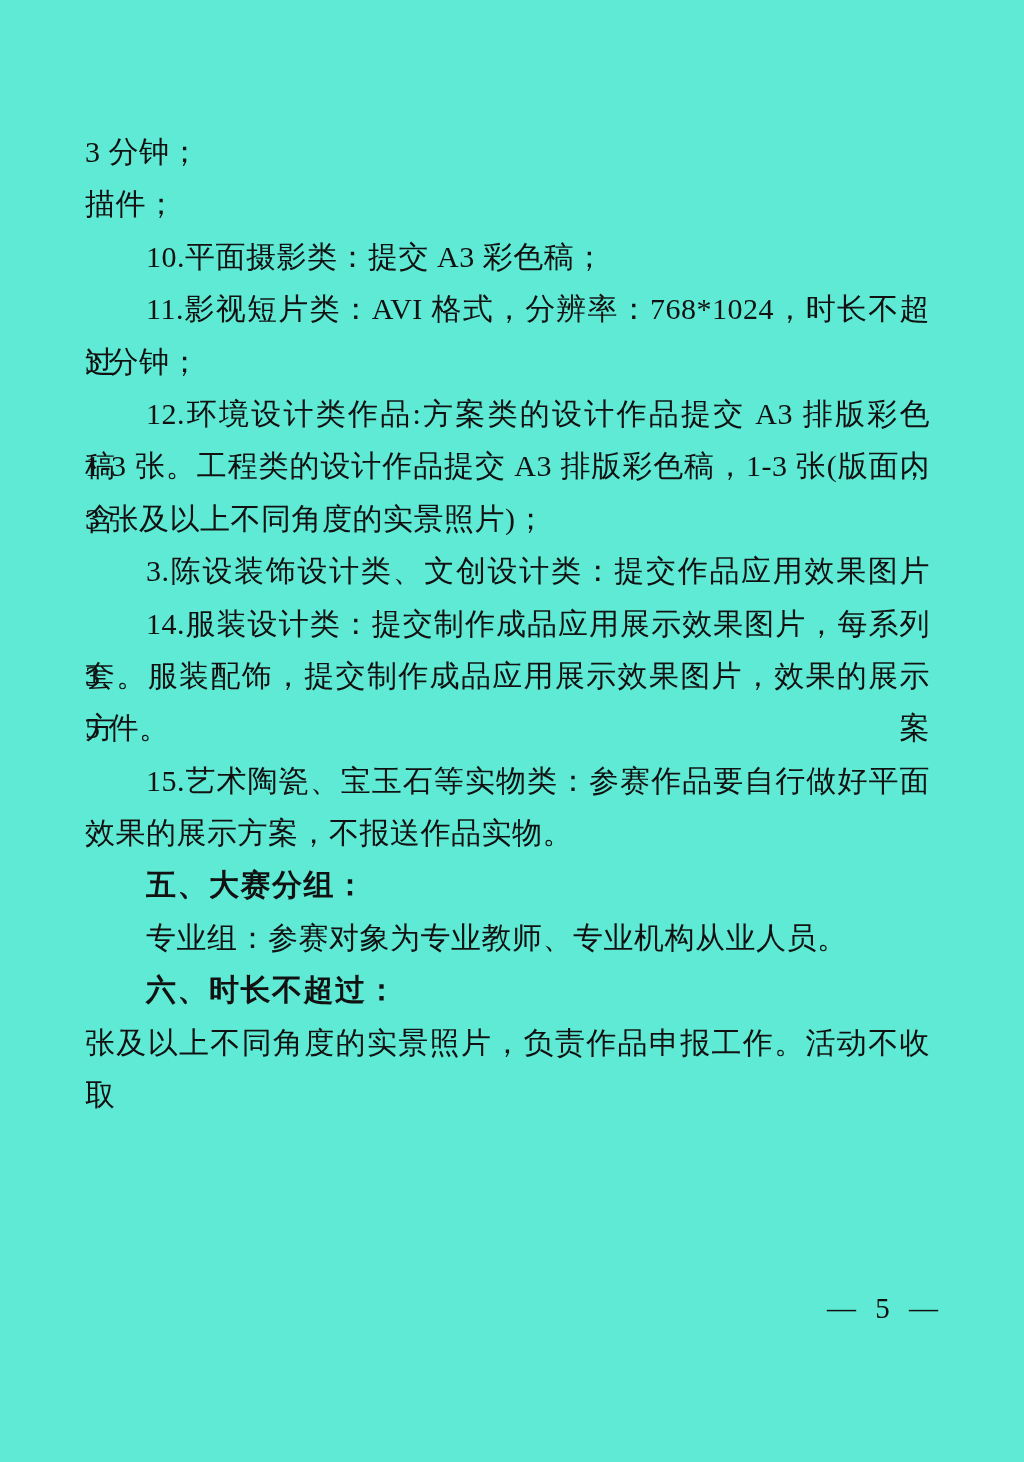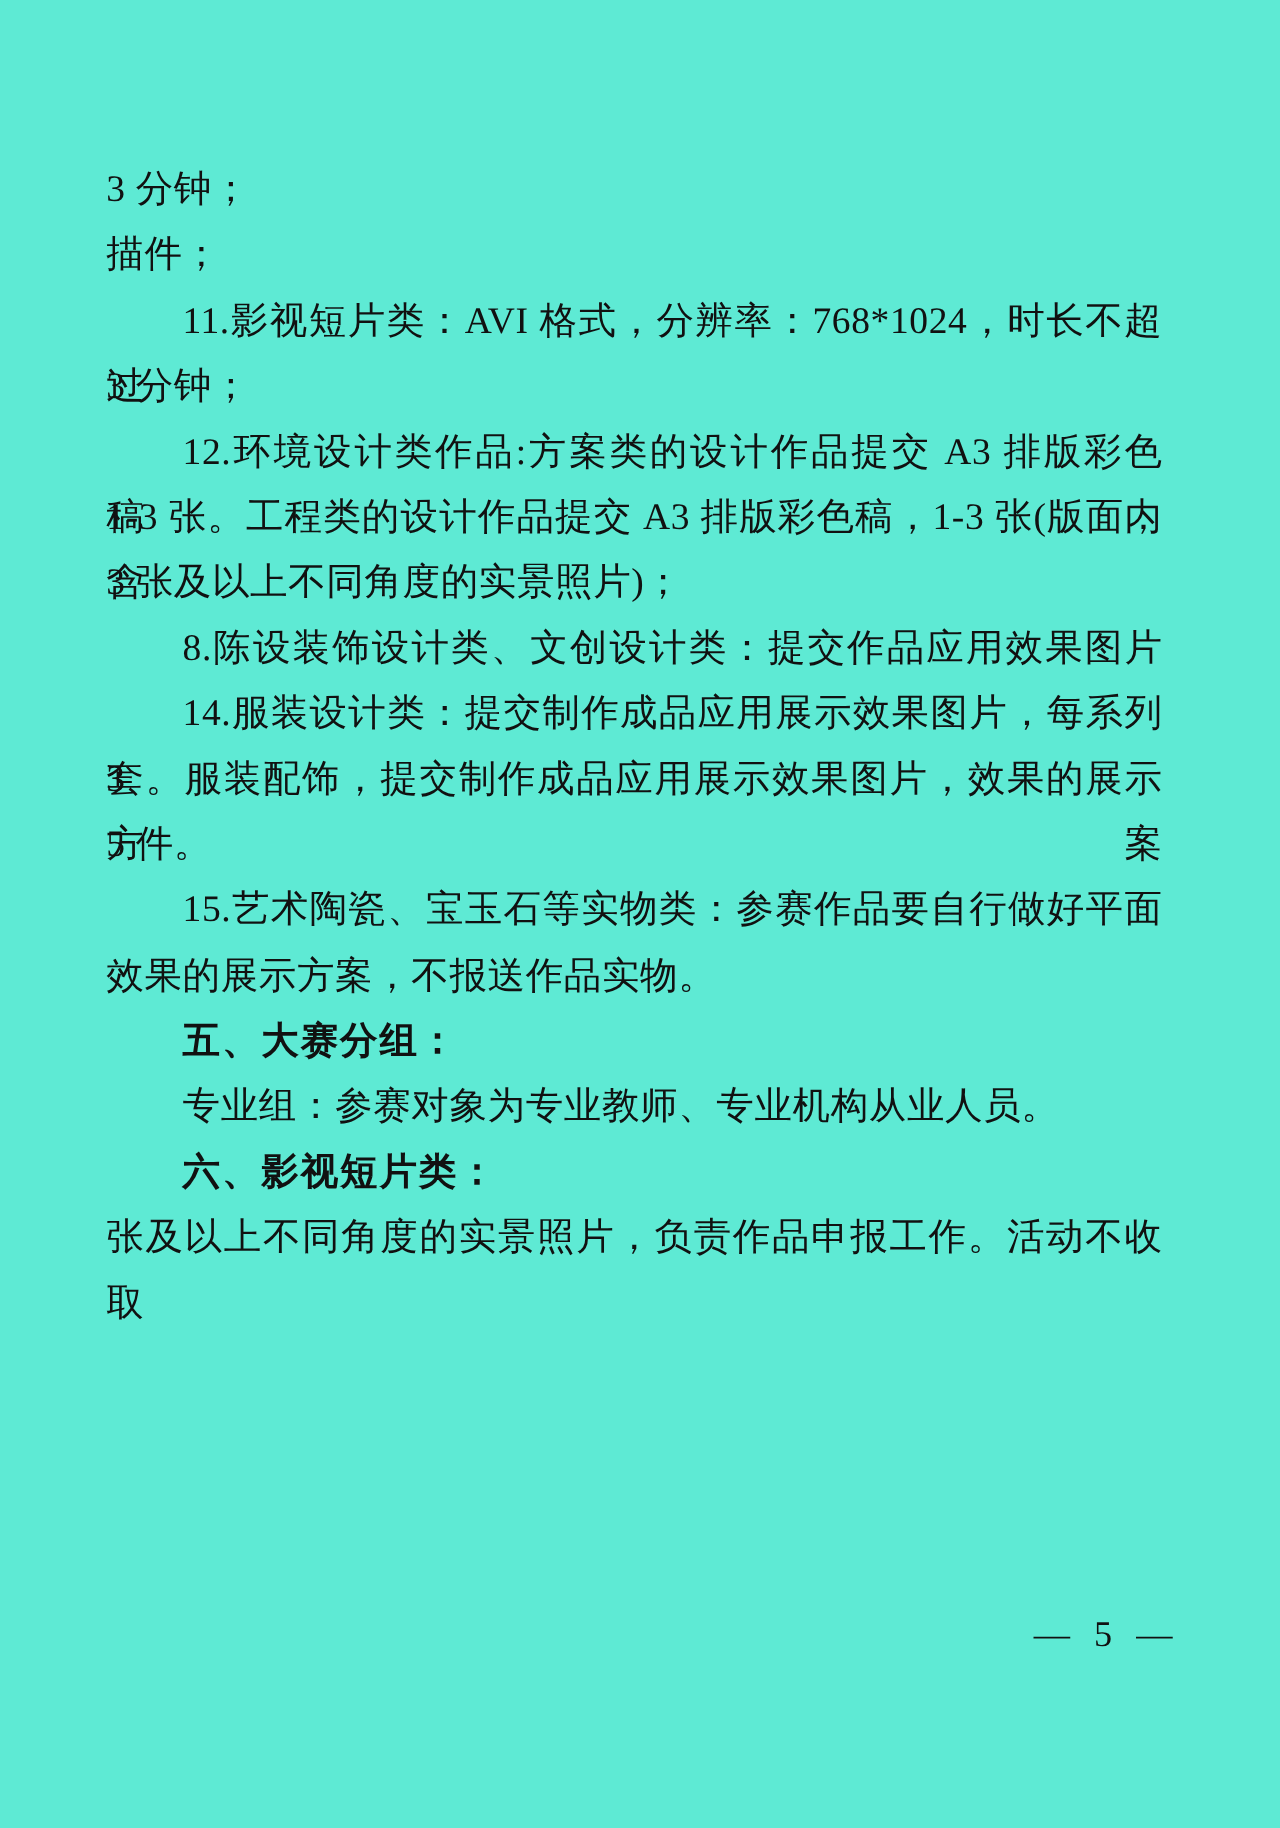--- a/index.html
+++ b/index.html
@@ -58,30 +58,31 @@
     color: #111111;
   }
 </style>
 </head>
 <body>
 
 <div class="page">
   <div class="content" id="doc-content">
       <div class="line">3 分钟；</div>
       <div class="line">描件；</div>
+      <div class="line indent">10.平面摄影类：提交 A3 彩色稿；</div>
       <div class="line indent justify">11.影视短片类：AVI 格式，分辨率：768*1024，时长不超过</div>
       <div class="line">3 分钟；</div>
       <div class="line indent justify">12.环境设计类作品:方案类的设计作品提交 A3 排版彩色稿，</div>
       <div class="line justify">1-3 张。工程类的设计作品提交 A3 排版彩色稿，1-3 张(版面内含</div>
       <div class="line">3 张及以上不同角度的实景照片)；</div>
-      <div class="line indent justify">8.陈设装饰设计类、文创设计类：提交作品应用效果图片</div>
+      <div class="line indent justify">3.陈设装饰设计类、文创设计类：提交作品应用效果图片</div>
       <div class="line indent justify">14.服装设计类：提交制作成品应用展示效果图片，每系列 3</div>
       <div class="line justify">套。服装配饰，提交制作成品应用展示效果图片，效果的展示方案</div>
       <div class="line">5 件。</div>
       <div class="line indent justify">15.艺术陶瓷、宝玉石等实物类：参赛作品要自行做好平面</div>
       <div class="line">效果的展示方案，不报送作品实物。</div>
       <div class="line indent heading">五、大赛分组：</div>
       <div class="line indent">专业组：参赛对象为专业教师、专业机构从业人员。</div>
-      <div class="line indent heading">六、影视短片类：</div>
+      <div class="line indent heading">六、时长不超过：</div>
       <div class="line justify">张及以上不同角度的实景照片，负责作品申报工作。活动不收取</div>
     </div>
   <div class="page-number">— 5 —</div>
 </div>
 
 </body></html>

